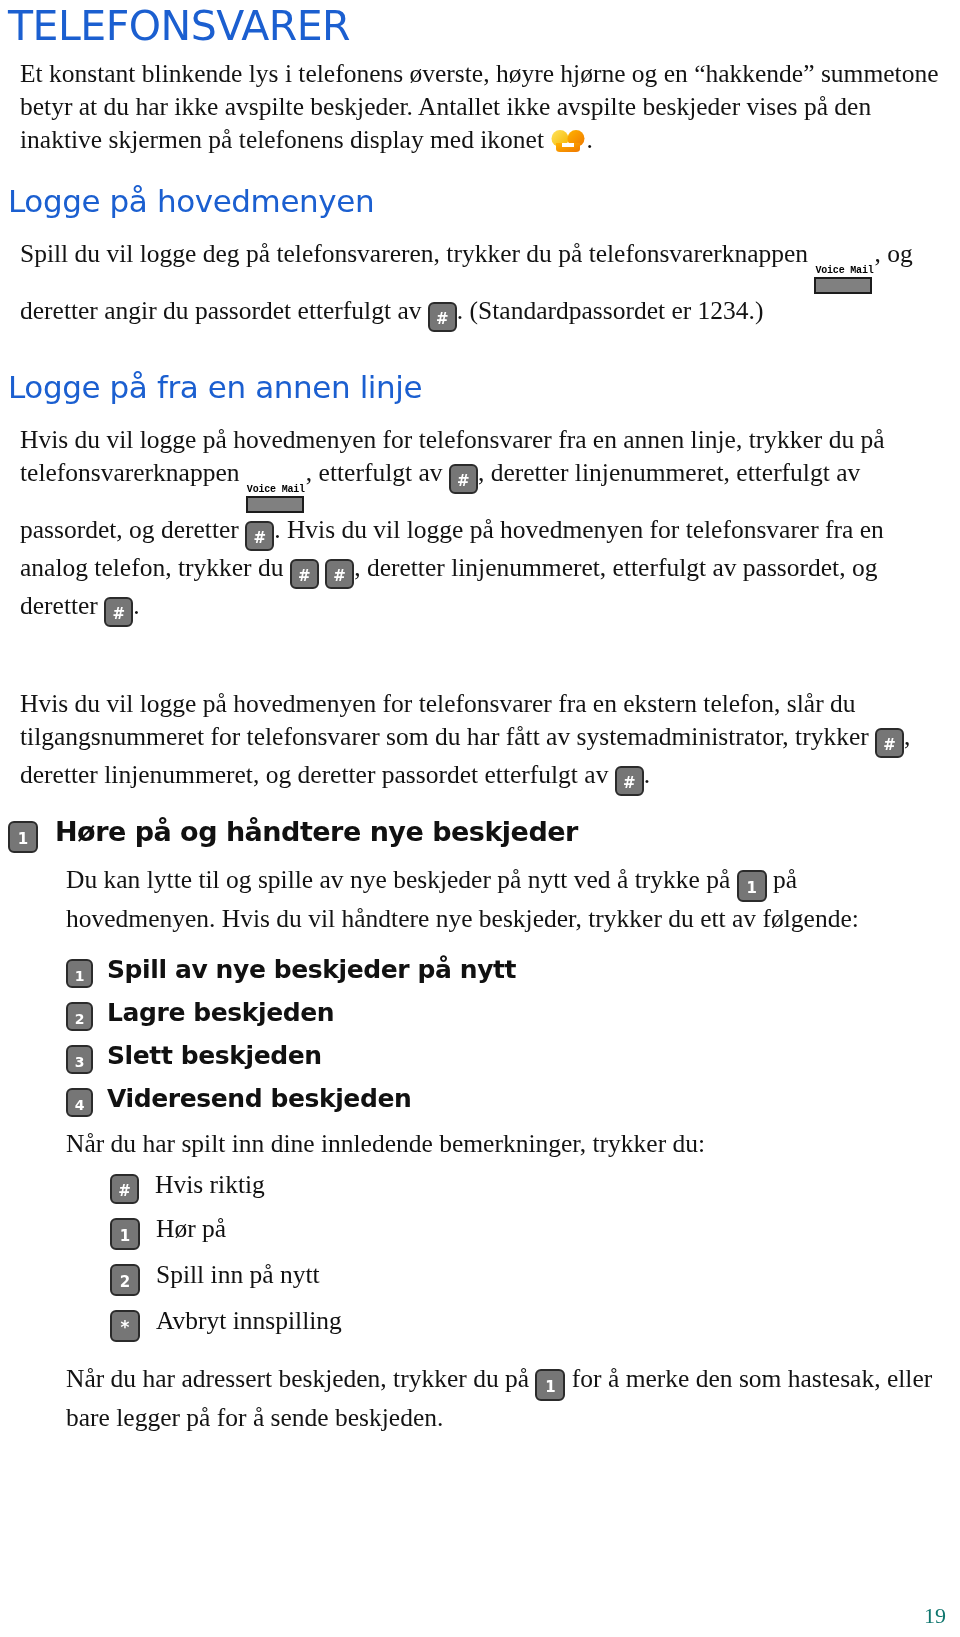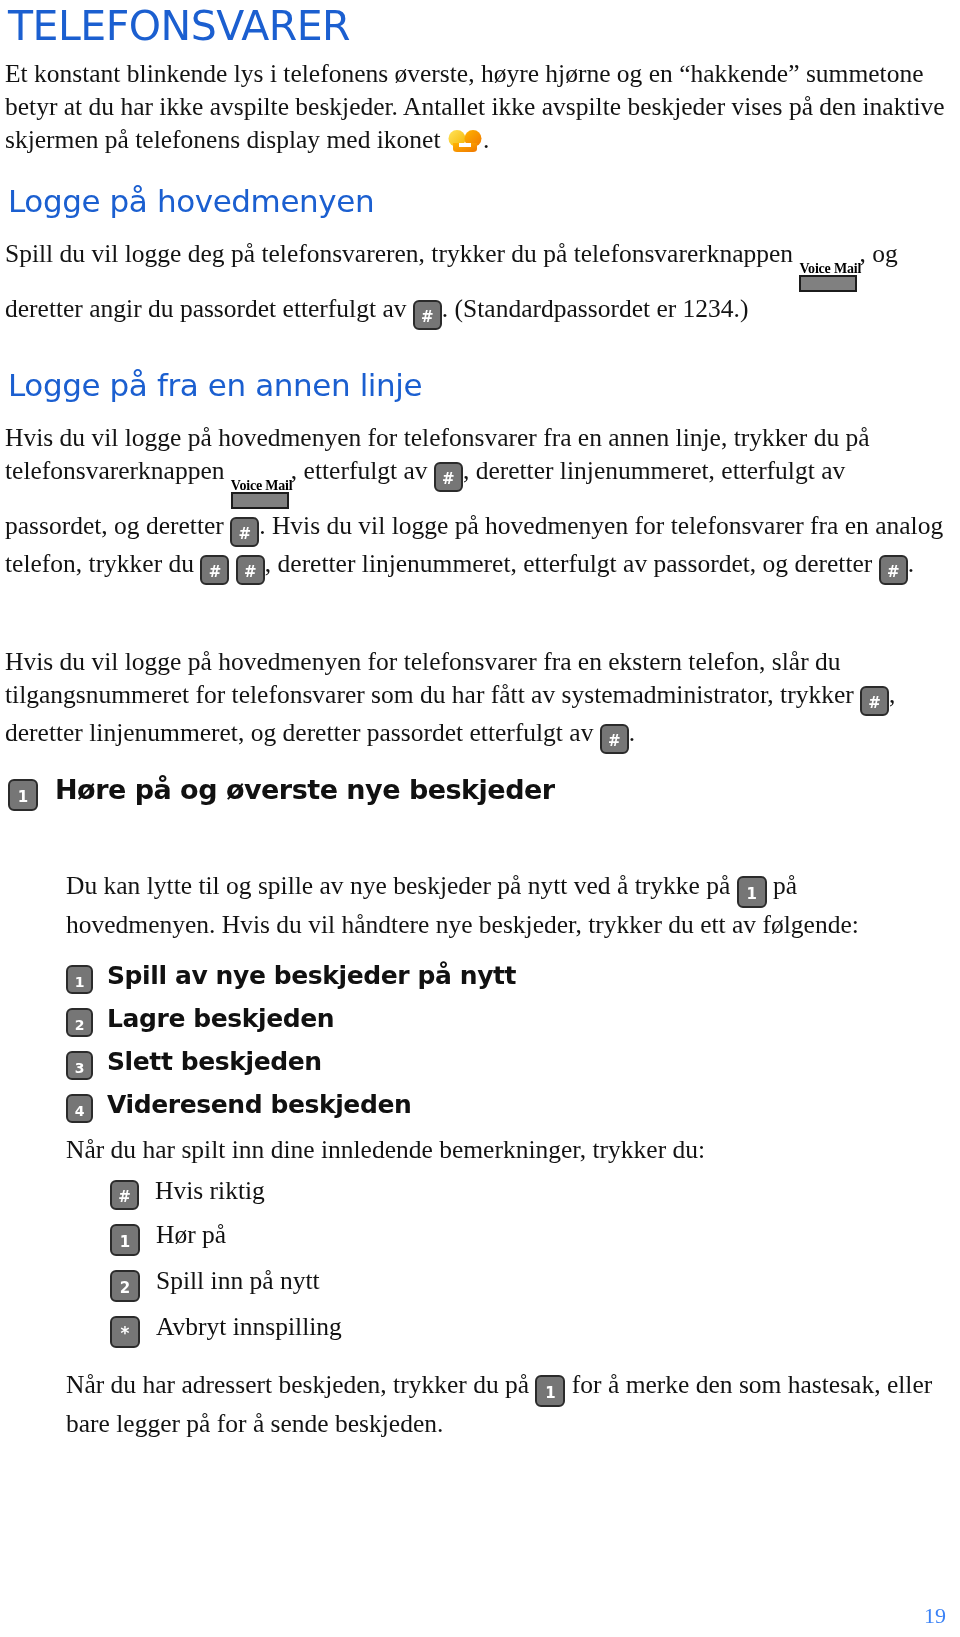--- a/index.html
+++ b/index.html
@@ -45,27 +45,26 @@
     padding: 0 0 0 8px;
   }
 
   
   .para {
     font-family: "Liberation Serif", "DejaVu Serif", serif;
     font-size: 25.5px;
     line-height: 33px;
     color: #131313;
     margin: 0;
-    padding: 0 12px 0 5px;
+    padding: 0 12px 0 20px;
     text-align: left;
   }
   .para.indent {
     padding-left: 66px;
     padding-right: 24px;
-    margin-top: 48px;
   }
   .para.indent2 {
     padding-left: 66px;
     padding-right: 14px;
   }
 
   
   .key {
     display: inline-block;
     vertical-align: -5px;
@@ -107,23 +106,23 @@
 
   
   .vm-button {
     display: inline-block;
     vertical-align: -11px;
     width: 60px;
     text-align: center;
     user-select: none;
   }
   .vm-button .vm-label {
-    font-family: Liberation Serif, serif;
+    font-family: Liberation Mono, monospace;
     font-weight: bold;
-    font-size: 14px;
+    font-size: 10px;
     color: #000000;
     line-height: 11px;
     letter-spacing: -0.2px;
     display: block;
     white-space: nowrap;
   }
   .vm-button .vm-bar {
     display: block;
     width: 58px;
     height: 17px;
@@ -191,21 +190,21 @@
   .spacer-md { height: 20px; }
   .spacer-lg { height: 30px; }
   .spacer-xl { height: 40px; }
 
   .page-number {
     position: absolute;
     right: 14px;
     bottom: 8px;
     font-family: "Liberation Serif", "DejaVu Serif", serif;
     font-size: 22px;
-    color: #3b82f6;
+    color: #0f766e;
   }
 </style>
 </head>
 <body>
 
 <div class="page">
 
   <h1 class="doc-title">TELEFONSVARER</h1>
 
   <div class="spacer-sm"></div>
@@ -268,21 +267,21 @@
   <p class="para">
     <span>Hvis du vil logge på hovedmenyen for telefonsvarer fra en ekstern telefon, slår du tilgangsnummeret for telefonsvarer som du har fått av systemadministrator, trykker</span>
     <span class="key hash">#</span><span>, deretter linjenummeret, og deretter passordet etterfulgt av</span>
     <span class="key hash">#</span><span>.</span>
   </p>
 
   <div class="spacer-md"></div>
 
   <div class="keyhead">
     <span class="key num-lg kh-key">1</span>
-    <span class="kh-text">Høre på og øverste nye beskjeder</span>
+    <span class="kh-text">Høre på og håndtere nye beskjeder</span>
   </div>
 
   <div class="spacer-sm"></div>
 
   <p class="para indent">
     <span>Du kan lytte til og spille av nye beskjeder på nytt ved å trykke på</span>
     <span class="key num-lg">1</span>
     <span>på hovedmenyen. Hvis du vil håndtere nye beskjeder, trykker du ett av følgende:</span>
   </p>
 

